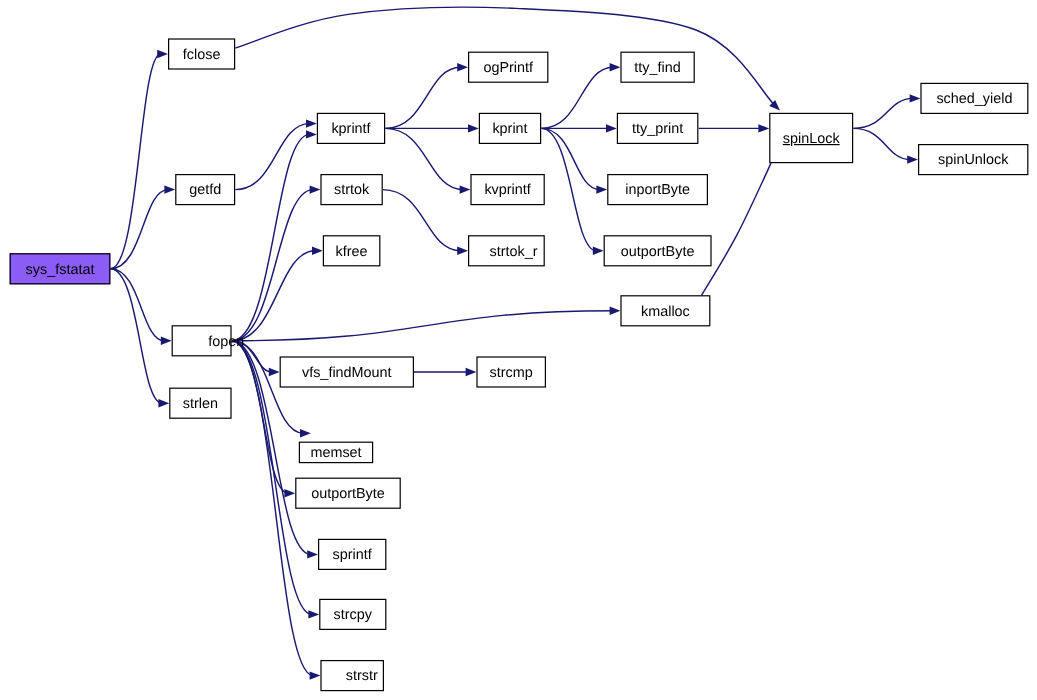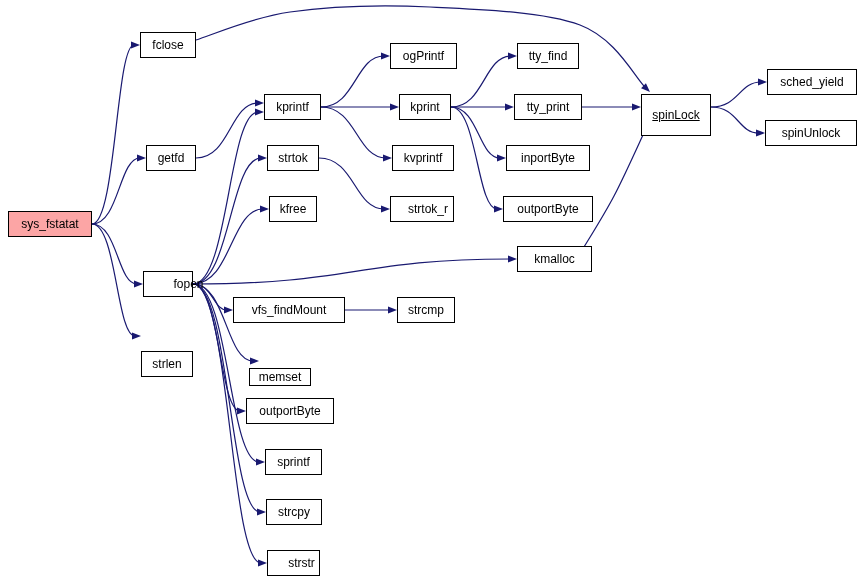--- a/index.html
+++ b/index.html
@@ -29,21 +29,21 @@
     background: #ffffff;
     color: #000000;
     font-size: 12px;
     display: flex;
     align-items: center;
     justify-content: center;
     white-space: nowrap;
     cursor: pointer;
   }
   .node.hl {
-    background: #fca5a5;
+    background: #8b5cf6;
     cursor: default;
   }
 </style>
 </head>
 <body>
 
 <div id="canvas">
   <svg id="edges-svg" xmlns="http://www.w3.org/2000/svg">
       <path d="M92 224 C116 224 116 45 134 45" fill="none" stroke="#191970" stroke-width="1.2"></path>
       <polygon points="140,45 131,48.5 131,41.5" fill="#191970"></polygon>
@@ -102,21 +102,21 @@
       <path d="M711 107 C739 107 739 82 761 82" fill="none" stroke="#191970" stroke-width="1.2"></path>
       <polygon points="767,82 758,85.5 758,78.5" fill="#191970"></polygon>
       <path d="M711 107 C738 107 738 133 759 133" fill="none" stroke="#191970" stroke-width="1.2"></path>
       <polygon points="765,133 756,136.5 756,129.5" fill="#191970"></polygon>
     </svg>
   <div id="nodes-layer">
       <div class="node hl" style="left: 8px; top: 211px; width: 84px; height: 26px;">sys_fstatat</div>
       <div class="node" style="left: 140px; top: 32px; width: 56px; height: 26px;">fclose</div>
       <div class="node" style="left: 146px; top: 145px; width: 50px; height: 26px;">getfd</div>
       <div class="node" style="left: 143px; top: 271px; width: 50px; height: 26px; padding-left: 41px;">fopen</div>
-      <div class="node" style="left: 141px; top: 323px; width: 52px; height: 26px; margin-top: 28px;">strlen</div>
+      <div class="node" style="left: 141px; top: 323px; width: 52px; height: 26px;">strlen</div>
       <div class="node" style="left: 264px; top: 94px; width: 57px; height: 26px;">kprintf</div>
       <div class="node" style="left: 267px; top: 145px; width: 52px; height: 26px;">strtok</div>
       <div class="node" style="left: 269px; top: 196px; width: 48px; height: 26px;">kfree</div>
       <div class="node" style="left: 233px; top: 297px; width: 112px; height: 26px;">vfs_findMount</div>
       <div class="node" style="left: 249px; top: 348px; width: 62px; height: 18px; margin-top: 20px;">memset</div>
       <div class="node" style="left: 246px; top: 398px; width: 88px; height: 26px;">outportByte</div>
       <div class="node" style="left: 265px; top: 449px; width: 57px; height: 26px;">sprintf</div>
       <div class="node" style="left: 266px; top: 499px; width: 56px; height: 26px;">strcpy</div>
       <div class="node" style="left: 267px; top: 550px; width: 53px; height: 26px; padding-left: 16px;">strstr</div>
       <div class="node" style="left: 390px; top: 43px; width: 67px; height: 26px;">ogPrintf</div>

